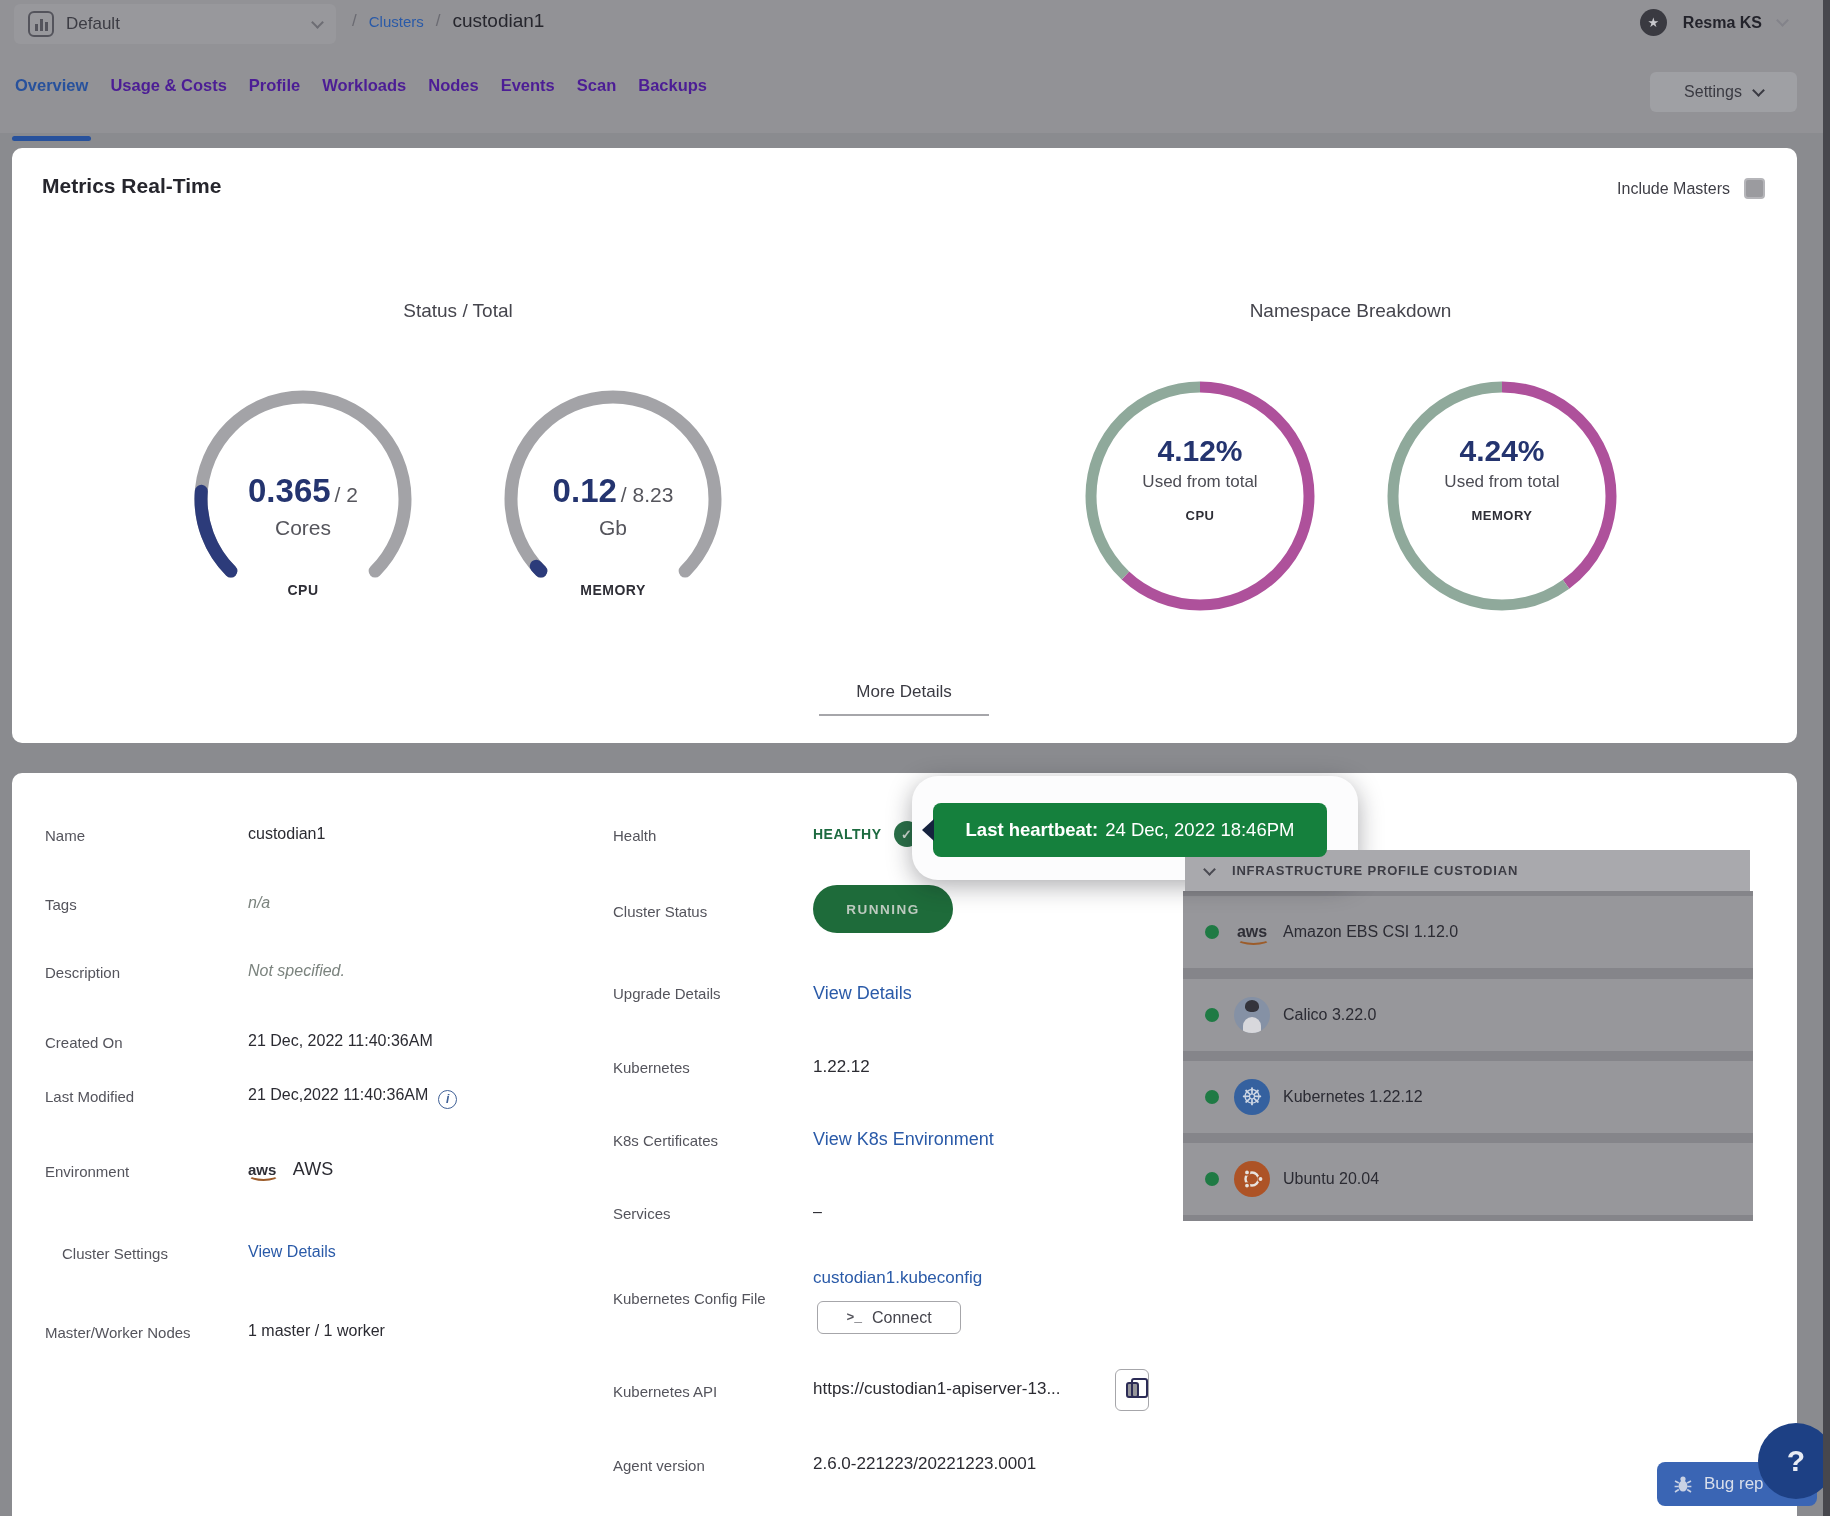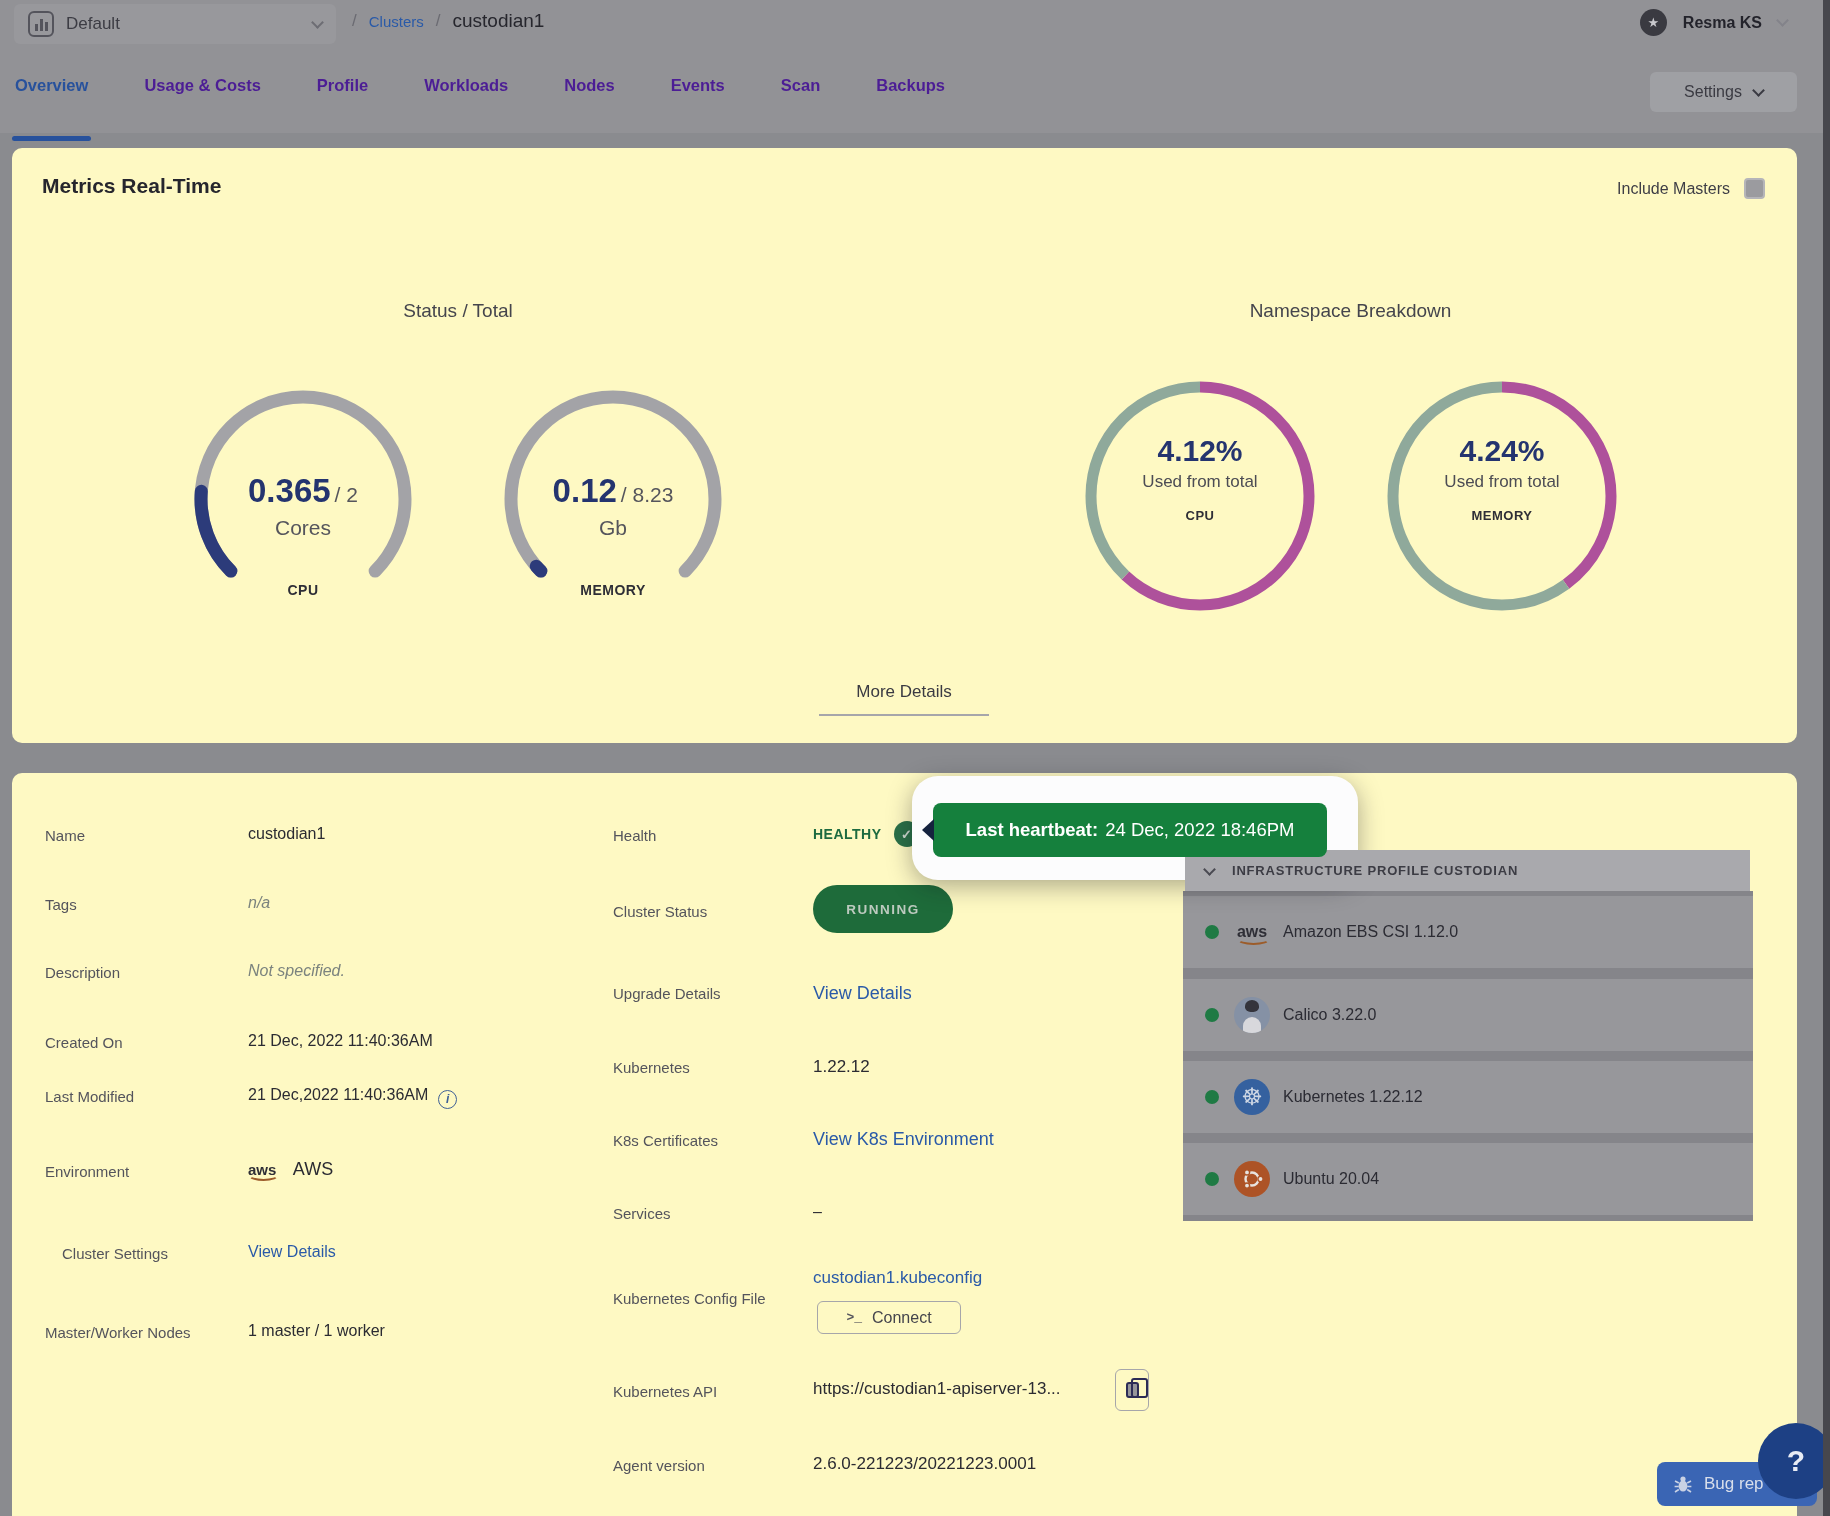--- a/index.html
+++ b/index.html
@@ -22,32 +22,32 @@
   .breadcrumb{position:absolute;left:352px;top:10px;display:flex;align-items:center;gap:12px}
   .breadcrumb .sep{color:#6b6b72;font-size:17px}
   .breadcrumb .crumb-link{color:#2a5aa8;font-size:15px;cursor:pointer}
   .breadcrumb .crumb-current{color:#26262d;font-size:19px;font-weight:500}
   .userbox{position:absolute;right:43px;top:9px;display:flex;align-items:center;gap:16px}
   .star-circle{width:27px;height:27px;border-radius:50%;background:#3a3a41;color:#c9c9ce;
       display:flex;align-items:center;justify-content:center;font-size:13px}
   .username{font-size:16px;font-weight:bold;color:#23232b}
   .userbox .chev{border-color:#83838a}
 
-  .tabs{position:absolute;left:15px;top:72px;display:flex;gap:56px;align-items:center}
+  .tabs{position:absolute;left:15px;top:72px;display:flex;gap:22px;align-items:center}
   .tab{font-size:16.5px;color:#4c1d95;font-weight:700;cursor:pointer;position:relative;padding:4px 0}
   .tab.active{color:#27519c;font-weight:bold}
   .tab.active::after{content:"";position:absolute;left:-3px;right:-3px;bottom:-42px;height:5px;
       border-radius:3px;background:#27519c}
   .settings-btn{position:absolute;right:33px;top:72px;width:147px;height:40px;background:#9fa0a4;
       border-radius:6px;display:flex;align-items:center;justify-content:center;gap:12px;
       font-size:16px;color:#3a3a42;cursor:pointer}
   .settings-btn .chev{border-color:#3a3a42}
 
   
-  .panel{position:absolute;background:#fef9c3;border-radius:10px}
+  .panel{position:absolute;background:#ffffff;border-radius:10px}
   .metrics-panel{left:12px;top:148px;width:1785px;height:595px}
   .details-panel{left:12px;top:773px;width:1785px;height:767px;border-radius:10px 10px 0 0}
 
   .metrics-title{position:absolute;left:30px;top:26px;font-size:21px;font-weight:bold;color:#26262d}
   .include-masters{position:absolute;right:32px;top:30px;display:flex;align-items:center;gap:14px}
   .include-masters .lbl{font-size:16px;color:#3e3e46}
   .checkbox{width:21px;height:21px;border:2px solid #b5b5b9;border-radius:4px;background:#9b9b9f;cursor:pointer}
 
   .section-title{position:absolute;top:152px;font-size:19px;color:#45454d;text-align:center}
   .section-title.left{left:0;width:892px}

